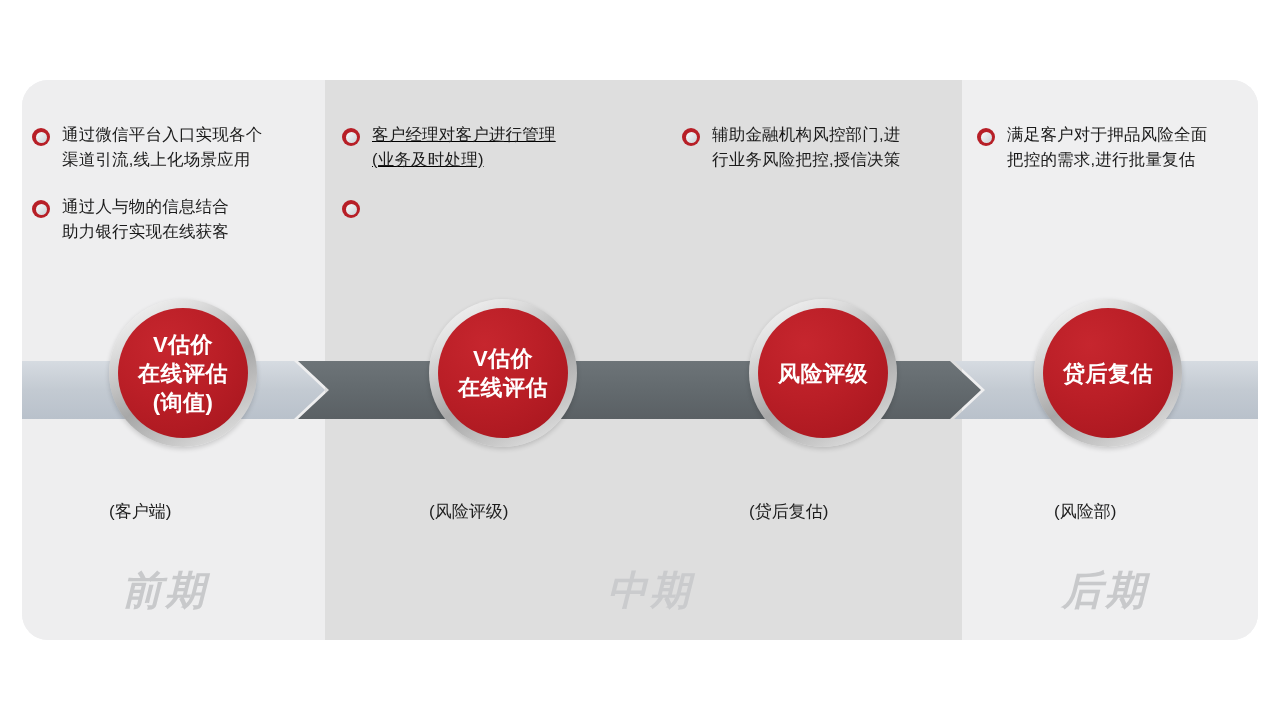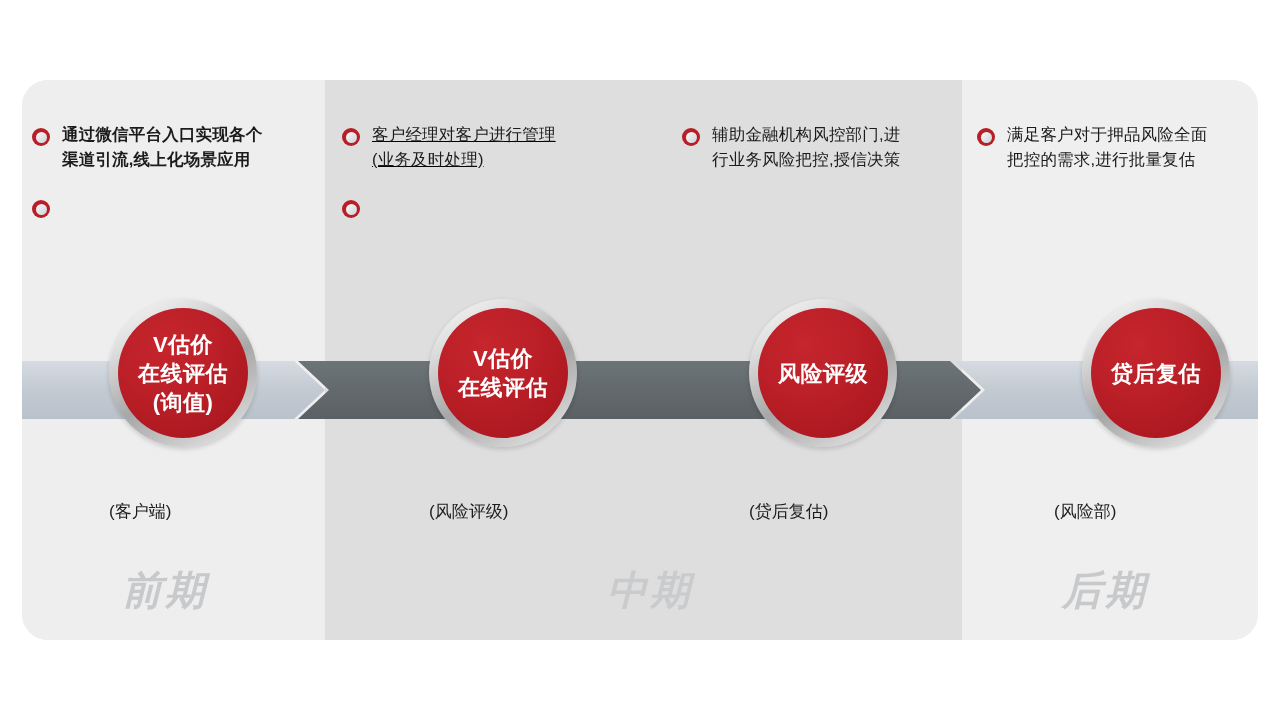--- a/index.html
+++ b/index.html
@@ -70,21 +70,21 @@
     align-items:center; justify-content:center;
     color:#ffffff;
   }
   .node .disc .line {
     font-size:22px; line-height:29px; font-weight:bold;
     letter-spacing:0.5px; white-space:nowrap;
   }
   .node.n1 { left:87px;  top:219px; }
   .node.n2 { left:407px; top:219px; }
   .node.n3 { left:727px; top:219px; }
-  .node.n4 { left:1060px; top:219px; }
+  .node.n4 { left:1012px; top:219px; }
 
   
   .dept {
     position:absolute; top:420px;
     font-size:17px; color:#1d1d1d;
     width:148px;
   }
   .dept.d1 { left:87px; }
   .dept.d2 { left:407px; }
   .dept.d3 { left:727px; }
@@ -126,28 +126,30 @@
         </defs>
 
         <path d="M0,0 L272,0 L303,29 L272,58 L0,58 Z" fill="url(#lg)"></path>
 
         <path d="M276,0 L928,0 L959,29 L928,58 L276,58 L307,29 Z" fill="url(#dg)"></path>
 
         <path d="M932,0 L1236,0 L1236,58 L932,58 L963,29 Z" fill="url(#lg)"></path>
       </svg>
     </div>
 
-    <div class="bullets c1" style="top:42px;font-weight:bold;">
+    <div class="bullets c1" style="top:42px;">
       <div class="bullet">
         <span class="dot"></span>
         <span class="txt">通过微信平台入口实现各个
 渠道引流,线上化场景应用</span>
       </div>
       <div class="bullet">
         <span class="dot"></span>
+        <span class="txt">通过人与物的信息结合
+助力银行实现在线获客</span>
       </div>
     </div>
 
     <div class="bullets c2" style="top:42px;text-decoration:underline;">
       <div class="bullet">
         <span class="dot"></span>
         <span class="txt">客户经理对客户进行管理
 (业务及时处理)</span>
       </div>
       <div class="bullet">

